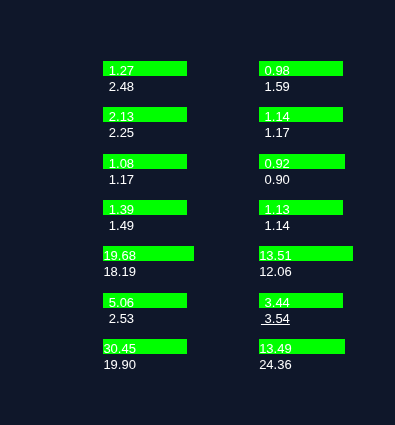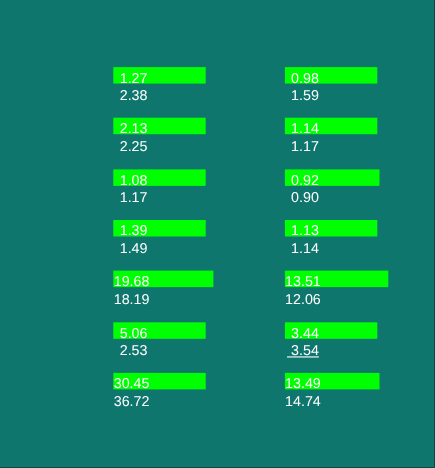--- a/index.html
+++ b/index.html
@@ -6,21 +6,21 @@
   html, body { margin:0; padding:0; }
   body {
     width:395px; height:425px;
     background:#000000;
     font-family:"Liberation Sans", sans-serif;
     overflow:hidden;
   }
   .board {
     position:relative;
     width:395px; height:425px;
-    background:#0f766e;
+    background:#0f172a;
     overflow:hidden;
   }
   .bar-column { position:absolute; top:0; }
   .bar-group  { position:absolute; left:0; }
   .bar {
     position:absolute; left:0; top:0;
     width:84px; height:15px;
     background:#00ff00;
   }
   .value-label {
@@ -39,21 +39,21 @@
   .value-label.below { top:18px; }
 </style>
 </head>
 <body>
 
 <div class="board">
   <div class="bar-column" style="left:103px">
     <div class="bar-group" style="top:61px">
       <div class="bar" style="width: 84px; height: 15px; background: rgb(0, 255, 0);"></div>
       <div class="value-label inbar" style="left: -13.35px; color: rgb(255, 255, 255);"> 1.27</div>
-      <div class="value-label below" style="left: -13.35px; color: rgb(255, 255, 255);"> 2.38</div>
+      <div class="value-label below" style="left: -13.35px; color: rgb(255, 255, 255);"> 2.48</div>
     </div>
     <div class="bar-group" style="top:107.4px">
       <div class="bar" style="width: 84px; height: 15px; background: rgb(0, 255, 0);"></div>
       <div class="value-label inbar" style="left: -13.35px; color: rgb(255, 255, 255);"> 2.13</div>
       <div class="value-label below" style="left: -13.35px; color: rgb(255, 255, 255);"> 2.25</div>
     </div>
     <div class="bar-group" style="top:154px">
       <div class="bar" style="width: 84px; height: 15px; background: rgb(0, 255, 0);"></div>
       <div class="value-label inbar" style="left: -13.35px; color: rgb(255, 255, 255);"> 1.08</div>
       <div class="value-label below" style="left: -13.35px; color: rgb(255, 255, 255);"> 1.17</div>
@@ -69,21 +69,21 @@
       <div class="value-label below" style="left: -13.35px; color: rgb(255, 255, 255);">18.19</div>
     </div>
     <div class="bar-group" style="top:293px">
       <div class="bar" style="width: 84px; height: 15px; background: rgb(0, 255, 0);"></div>
       <div class="value-label inbar" style="left: -13.35px; color: rgb(255, 255, 255);"> 5.06</div>
       <div class="value-label below" style="left: -13.35px; color: rgb(255, 255, 255);"> 2.53</div>
     </div>
     <div class="bar-group" style="top:339.4px">
       <div class="bar" style="width: 84px; height: 15px; background: rgb(0, 255, 0);"></div>
       <div class="value-label inbar" style="left: -13.35px; color: rgb(255, 255, 255);">30.45</div>
-      <div class="value-label below" style="left: -13.35px; color: rgb(255, 255, 255);">36.72</div>
+      <div class="value-label below" style="left: -13.35px; color: rgb(255, 255, 255);">19.90</div>
     </div>
   </div>
   <div class="bar-column" style="left:259px">
     <div class="bar-group" style="top:61px">
       <div class="bar" style="width: 84px; height: 15px; background: rgb(0, 255, 0);"></div>
       <div class="value-label inbar" style="left: -13.6px; color: rgb(255, 255, 255);"> 0.98</div>
       <div class="value-label below" style="left: -13.6px; color: rgb(255, 255, 255);"> 1.59</div>
     </div>
     <div class="bar-group" style="top:107.4px">
       <div class="bar" style="width: 84px; height: 15px; background: rgb(0, 255, 0);"></div>
@@ -106,16 +106,16 @@
       <div class="value-label below" style="left: -13.6px; color: rgb(255, 255, 255);">12.06</div>
     </div>
     <div class="bar-group" style="top:293px">
       <div class="bar" style="width: 84px; height: 15px; background: rgb(0, 255, 0);"></div>
       <div class="value-label inbar" style="left: -13.6px; color: rgb(255, 255, 255);"> 3.44</div>
       <div class="value-label below" style="left: -13.6px; color: rgb(255, 255, 255); text-decoration: underline;"> 3.54</div>
     </div>
     <div class="bar-group" style="top:339.4px">
       <div class="bar" style="width: 86px; height: 15px; background: rgb(0, 255, 0);"></div>
       <div class="value-label inbar" style="left: -13.6px; color: rgb(255, 255, 255);">13.49</div>
-      <div class="value-label below" style="left: -13.6px; color: rgb(255, 255, 255);">14.74</div>
+      <div class="value-label below" style="left: -13.6px; color: rgb(255, 255, 255);">24.36</div>
     </div>
   </div>
 </div>
 
 </body></html>

